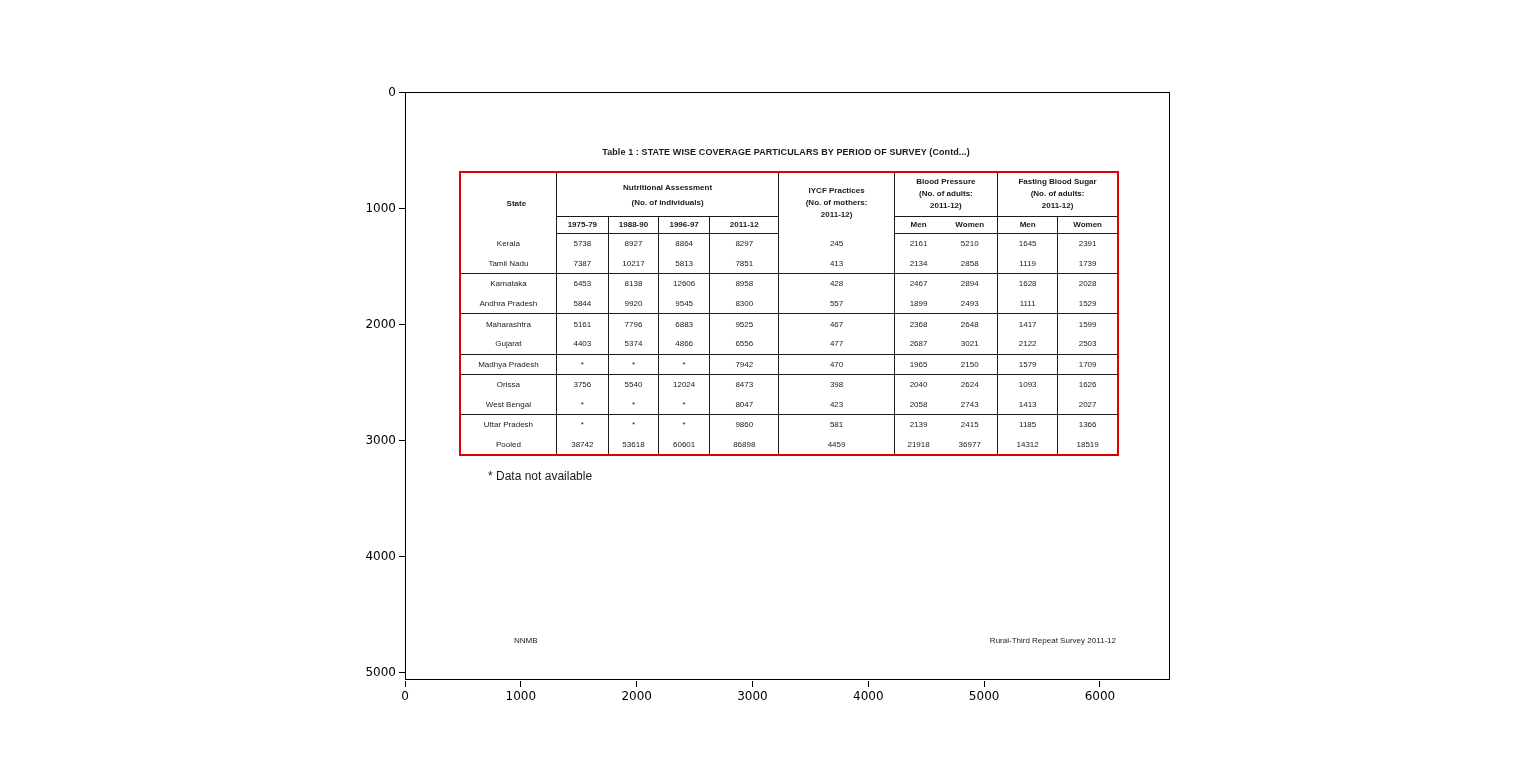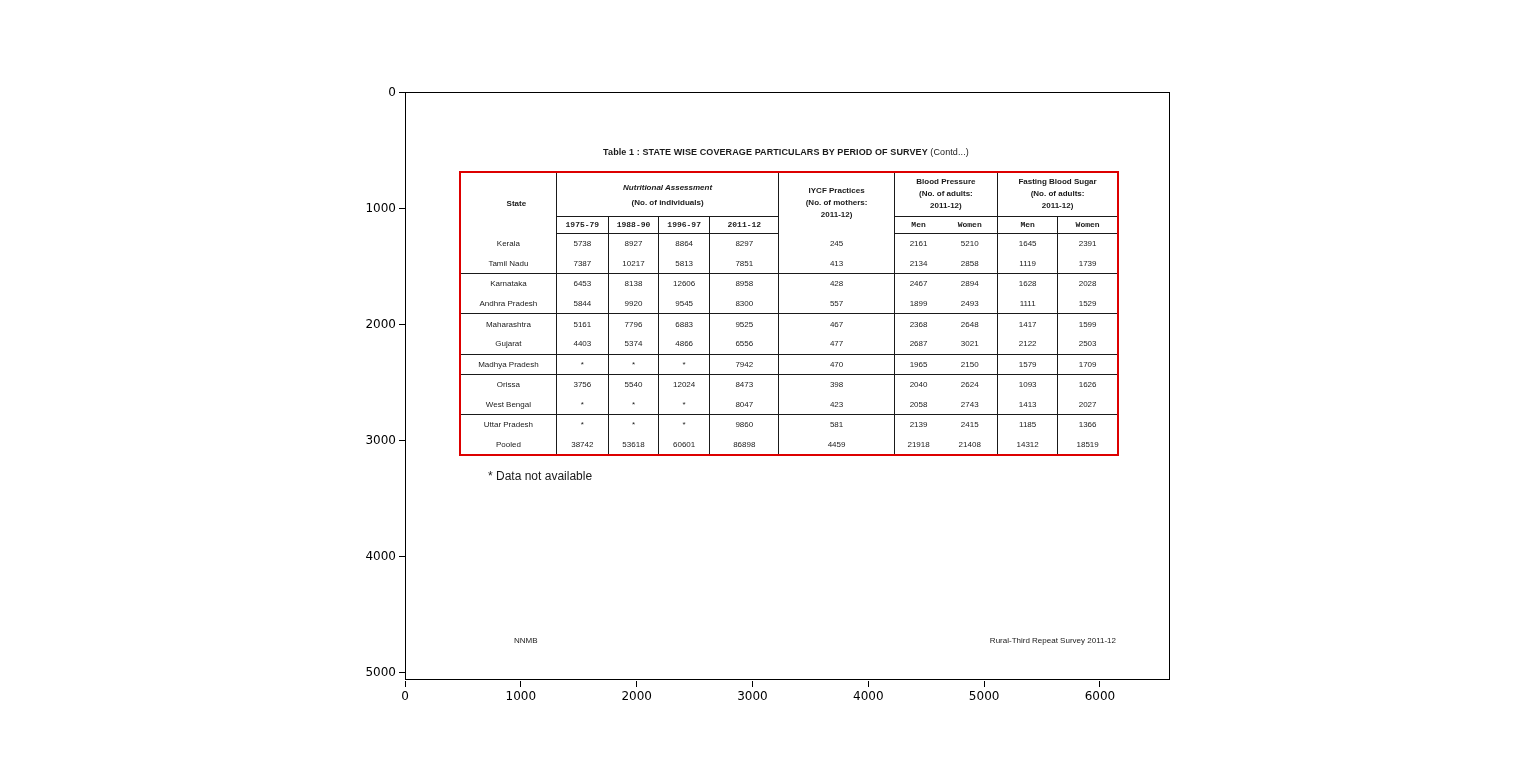--- a/index.html
+++ b/index.html
@@ -16,38 +16,38 @@
   .ytick-label { position:absolute; width:68px; text-align:right;
                  font-size:12px; color:#000; line-height:14px; }
   .xtick-label { position:absolute; width:70px; text-align:center;
                  font-size:12px; color:#000; line-height:14px; }
 
   
   .doc { font-family:"Liberation Sans", sans-serif; color:#1a1a1a; }
   #doc-title { position:absolute; left:50px; top:54px; width:660px;
                text-align:center; font-size:9px; letter-spacing:.1px; }
   #doc-title .t-bold { font-weight:bold; }
-  #doc-title .t-contd { font-weight:normal; }
+  #doc-title .t-contd { font-weight:bold; }
 
   #doc-table { position:absolute; left:53px; top:78px; width:660px; height:285px;
                border-collapse:collapse; table-layout:fixed;
                border:2px solid #dd0000; font-size:8px; }
   #doc-table th, #doc-table td { padding:0; text-align:center; vertical-align:middle;
                color:#1a1a1a; font-weight:normal; overflow:hidden; }
   #doc-table th { font-weight:bold; }
   .br { border-right:1px solid #1a1a1a; }
   .bb { border-bottom:1px solid #1a1a1a; }
   tr.gend td { border-bottom:1px solid #1a1a1a; }
   tr.bold td { font-weight:bold; }
   .hrow1 { height:44px; }
-  .hrow2 { height:17px;font-family:Liberation Mono, monospace; }
+  .hrow2 { height:17px; }
   #doc-table tbody tr { height:20px; }
   td.state, th.state { text-align:left; padding-left:5px; }
   .hline { line-height:12px; }
-  .na-l1 { line-height:15px; padding-top:2px;font-style:italic; }
+  .na-l1 { line-height:15px; padding-top:2px; }
   .na-l2 { line-height:15px; }
 
   #doc-footnote { position:absolute; left:82px; top:376px; font-size:12px; }
   #doc-footer { position:absolute; left:53px; top:543px; width:660px; height:12px;
                 font-size:8px; }
   #doc-footer .f-left { position:absolute; left:20px;margin-left:35px; }
   #doc-footer .f-center { position:absolute; left:0; width:100%; text-align:center; }
   #doc-footer .f-right { position:absolute; right:3px; }
 </style>
 </head>
@@ -259,21 +259,21 @@
             <td>1366</td>
           </tr>
           <tr class="bold">
             <td class="state br">Pooled</td>
             <td class="br">38742</td>
             <td class="br">53618</td>
             <td class="br">60601</td>
             <td class="br">86898</td>
             <td class="br">4459</td>
             <td>21918</td>
-            <td class="br">21408</td>
+            <td class="br">36977</td>
             <td class="br">14312</td>
             <td>18519</td>
           </tr>
         </tbody>
     </table>
 
     <div id="doc-footnote" class="doc">* Data not available</div>
 
     <div id="doc-footer" class="doc">
       <span class="f-left">NNMB</span>

